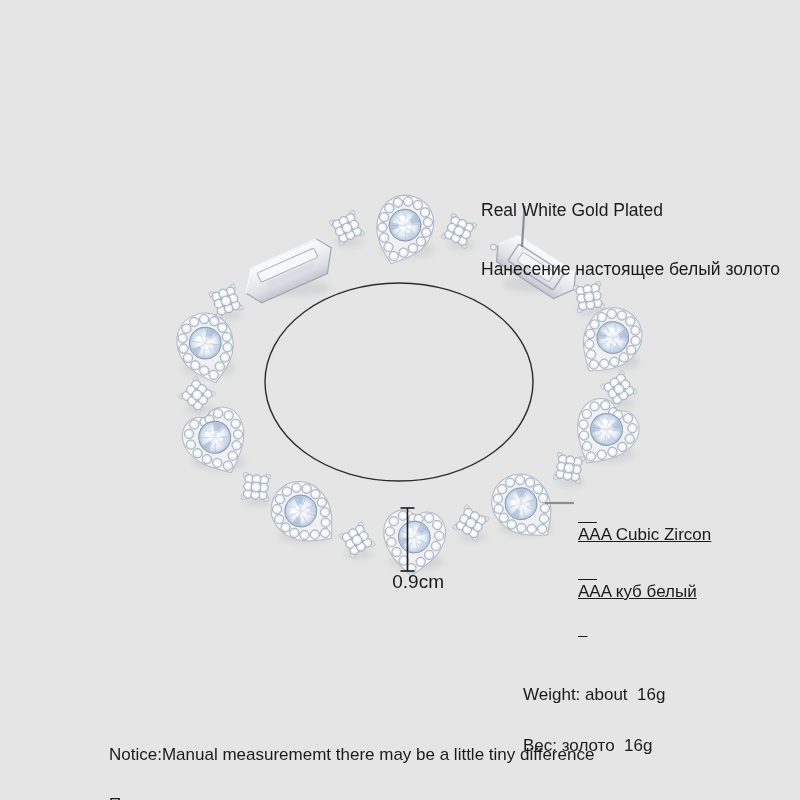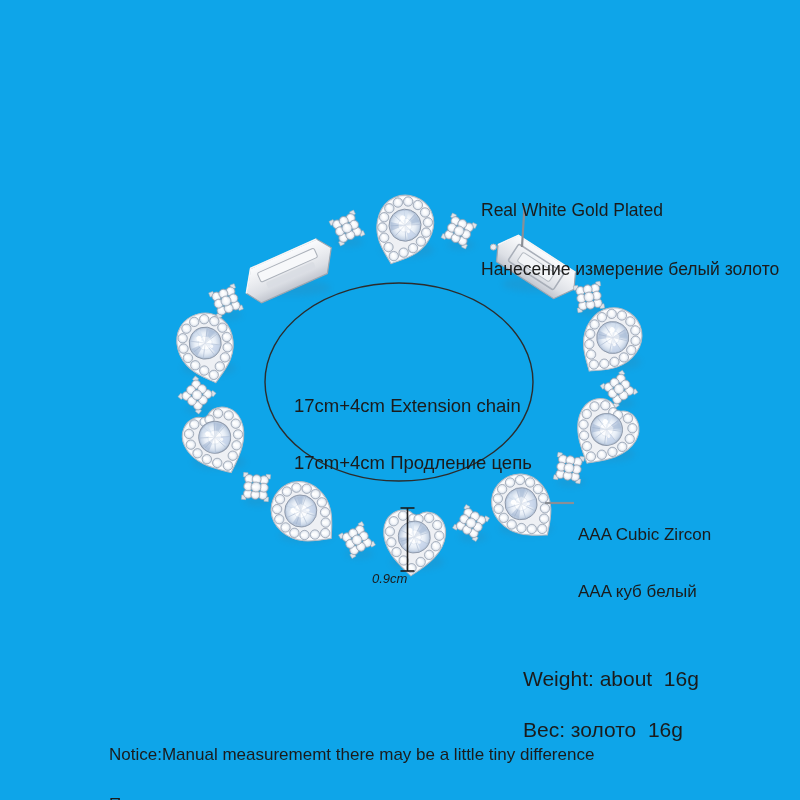--- a/index.html
+++ b/index.html
@@ -5,29 +5,29 @@
   html,body{margin:0;padding:0;background:#fff;}
   .stage{
     position:relative;width:800px;height:800px;background:#ffffff;overflow:hidden;
     font-family:"Liberation Sans","DejaVu Sans",sans-serif;color:#1b1b1b;
   }
   svg.art{position:absolute;left:0;top:0;}
   .t{position:absolute;white-space:pre;}
   .t div{white-space:pre;}
   .plating{left:481px;top:162px;font-size:17.5px;line-height:19.5px;}
   .length {left:294px;top:358px;font-size:18.5px;line-height:19px;}
-  .zircon {left:578px;top:487px;font-size:17px;line-height:19px;}
-  .wlabel {left:372px;top:571px;width:72px;text-align:left;font-size:13px;font-style:italic;}
-  .weight {left:523px;top:636px;font-size:21px;line-height:17px;}
+  .zircon {left:578px;top:487px;font-size:17px;line-height:19px;text-decoration:underline;}
+  .wlabel {left:372px;top:571px;width:72px;text-align:right;font-size:19px;}
+  .weight {left:523px;top:652px;font-size:17px;line-height:17px;}
   .notice {left:109px;top:714px;font-size:17px;line-height:16.5px;}
 </style>
 </head>
 <body>
 
-<div class="stage" id="stage" style="color: rgb(27, 27, 27); background: #0ea5e9;">
+<div class="stage" id="stage" style="color: rgb(27, 27, 27); background: #e5e5e5;">
 
   <svg id="art" class="art" width="800" height="800" viewBox="0 0 800 800">
       <defs>
         <radialGradient id="sg">
           <stop offset="0" stop-color="#ffffff"></stop>
           <stop offset="0.5" stop-color="#f6f8fb"></stop>
           <stop offset="0.82" stop-color="#e0e6ee"></stop>
           <stop offset="1" stop-color="#c6cfdb"></stop>
         </radialGradient>
         <radialGradient id="bg">
@@ -740,27 +740,23 @@
       <line x1="545" y1="503" x2="574" y2="503" stroke="#8a8f96" stroke-width="2.2"></line>
       <g stroke="#1b1b1b" stroke-width="1.6">
         <line x1="407.5" y1="508" x2="407.5" y2="571"></line>
         <line x1="400.5" y1="508" x2="414.5" y2="508"></line>
         <line x1="400.5" y1="571" x2="414.5" y2="571"></line>
       </g>
     </svg>
 
   <div class="t plating">
     <div>Real White Gold Plated</div>
-    <div>Нанесение измерение белый золото</div>
+    <div>Нанесение настоящее белый золото</div>
   </div>
 
-  <div class="t length">
-    <div>17cm+4cm Extension chain</div>
-    <div>17cm+4cm Продление цепь</div>
-  </div>
 
   <div class="t zircon">
     <div>AAA Cubic Zircon</div>
     <div>AAA куб белый</div>
   </div>
 
   <div class="t wlabel">0.9cm</div>
 
   <div class="t weight">
     <div>Weight: about  16g</div>

